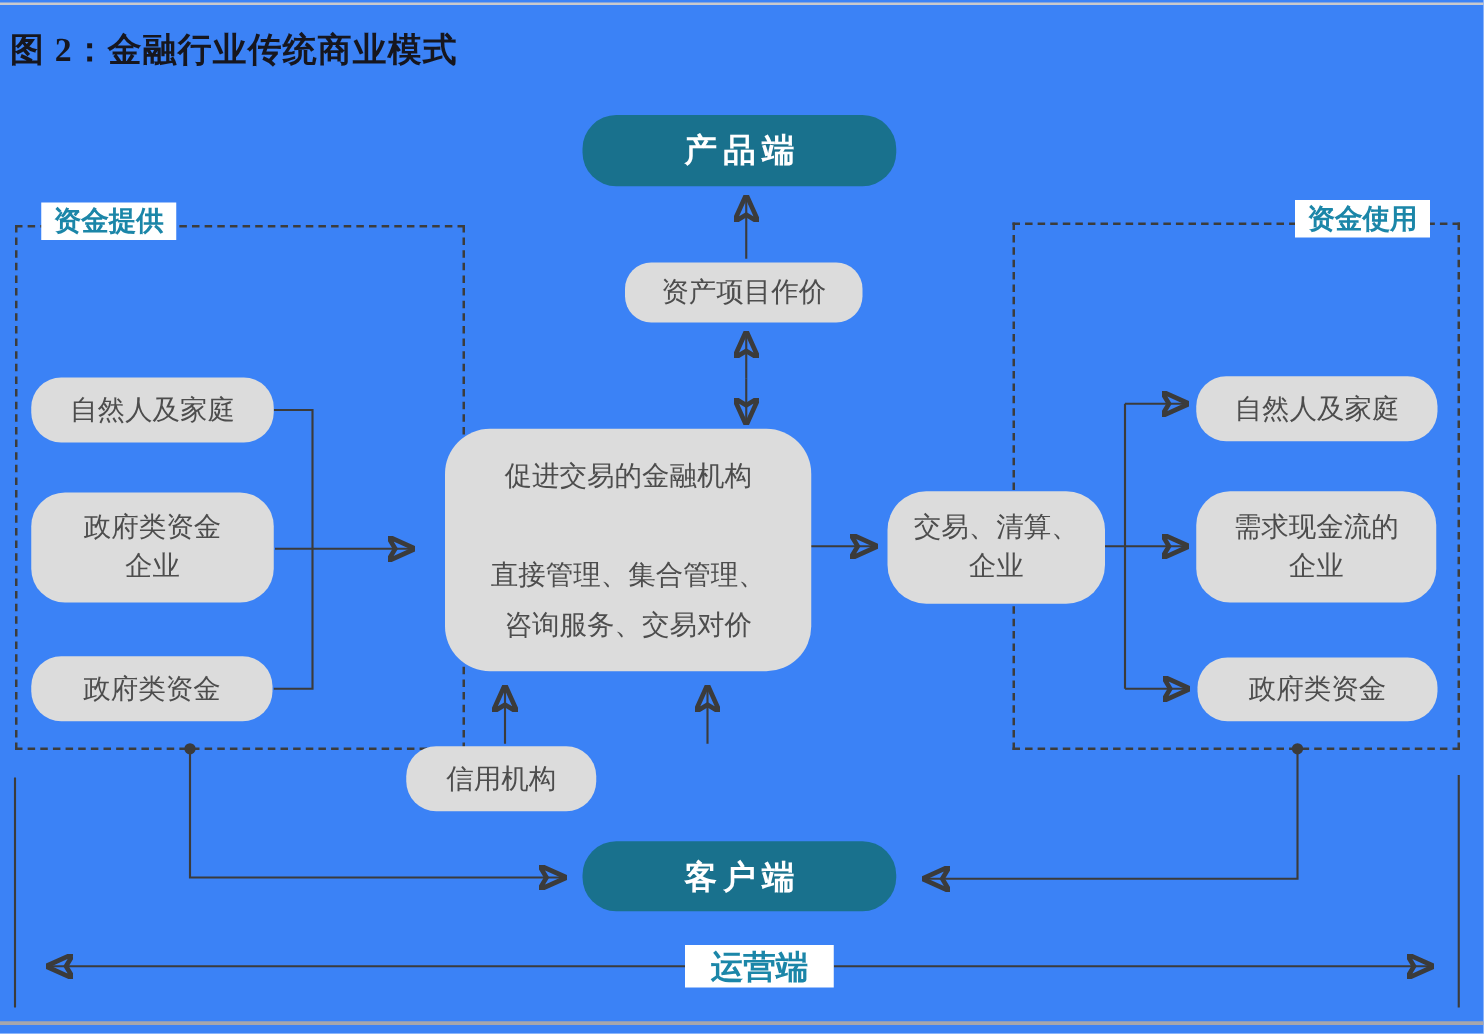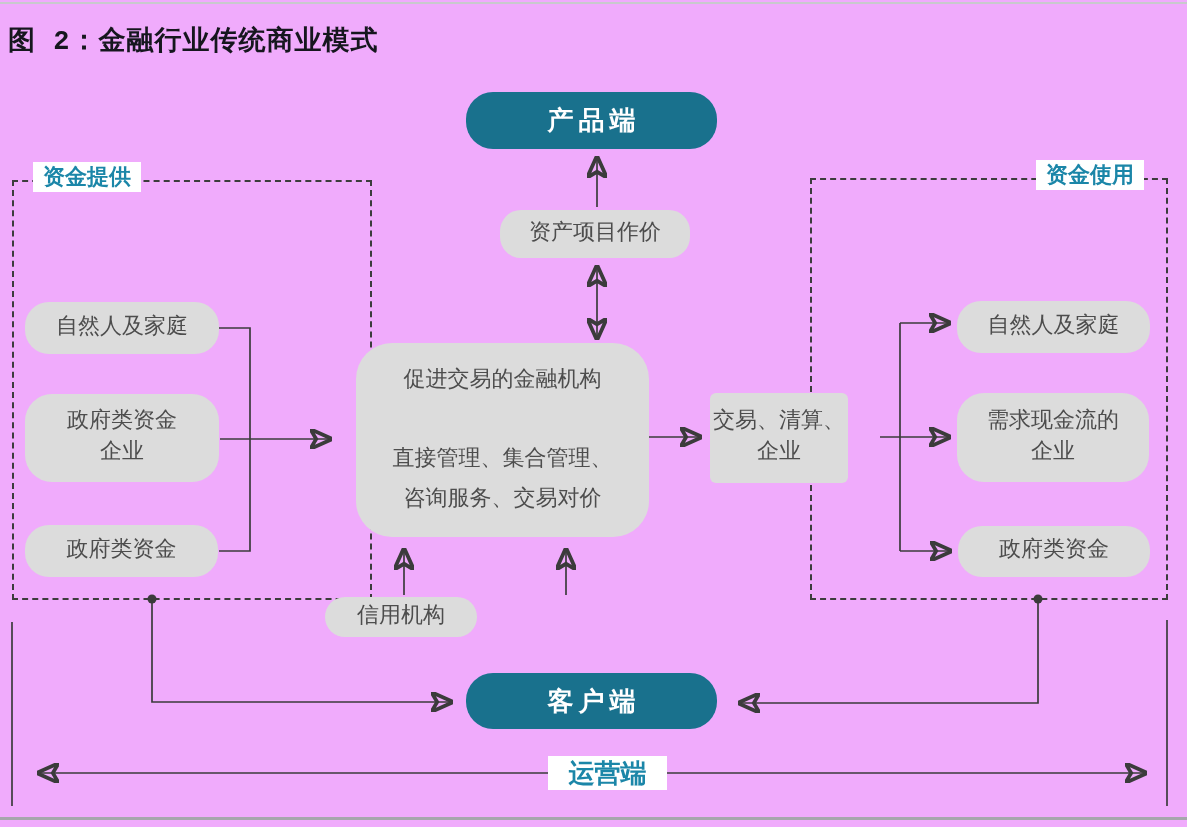--- a/index.html
+++ b/index.html
@@ -1,18 +1,18 @@
 <!DOCTYPE html>
 <html><head>
 <meta charset="utf-8">
 <style>
   html, body { margin:0; padding:0; background:#ffffff; }
   .canvas {
-    position:relative; width:1187px; height:827px; background:#f0abfc;
-    font-family:Liberation Mono, monospace; overflow:hidden;
+    position:relative; width:1187px; height:827px; background:#3b82f6;
+    font-family:Liberation Serif, serif; overflow:hidden;
   }
   .hr-top    { position:absolute; left:0; top:2px;   width:1187px; height:2px; background:#c9c9cd; }
   .hr-bottom { position:absolute; left:0; top:817px; width:1187px; height:3px; background:#a6a6ac; }
   .fig-title {
     position:absolute; left:8px; top:22px; font-size:27px; font-weight:bold;
     color:#16161e; letter-spacing:1px; white-space:nowrap;
   }
   
   .pill {
     position:absolute; background:#19718d; color:#ffffff; font-weight:bold;
@@ -23,22 +23,22 @@
   #product-end { left:466px; top:92px;  width:251px; height:57px; }
   #client-end  { left:466px; top:673px; width:251px; height:56px; }
   
   .gnode {
     position:absolute; background:#dcdcdc; color:#4d4d4d; font-size:22px;
     display:flex; align-items:center; justify-content:center; text-align:center;
     white-space:pre-line; line-height:1.4; z-index:2;
   }
   #asset-pricing  { left:500px; top:210px; width:190px; height:48px;  border-radius:21px; }
   #central-node   { left:340px; top:343px; width:293px; height:194px; border-radius:36px; line-height:1.8;margin-left:16px; }
-  #trade-clearing { left:710px; top:393px; width:138px; height:90px;  border-radius:6px; }
-  #credit-agency  { left:325px; top:597px; width:152px; height:40px;  border-radius:24px; }
+  #trade-clearing { left:710px; top:393px; width:174px; height:90px;  border-radius:31px; }
+  #credit-agency  { left:325px; top:597px; width:152px; height:52px;  border-radius:24px; }
   #risk-agency    { left:492px; top:597px; width:148px; height:52px;  border-radius:24px; }
   #supply-item-0  { left:25px;  top:302px; width:194px; height:52px;  border-radius:24px; }
   #supply-item-1  { left:25px;  top:394px; width:194px; height:88px;  border-radius:27px; }
   #supply-item-2  { left:25px;  top:525px; width:193px; height:52px;  border-radius:24px; }
   #use-item-0     { left:957px; top:301px; width:193px; height:52px;  border-radius:24px; }
   #use-item-1     { left:957px; top:393px; width:192px; height:89px;  border-radius:27px; }
   #use-item-2     { left:958px; top:526px; width:192px; height:51px;  border-radius:24px; }
   
   .zone {
     position:absolute; border:2px dashed #3c3c3c; z-index:0; background:transparent;

